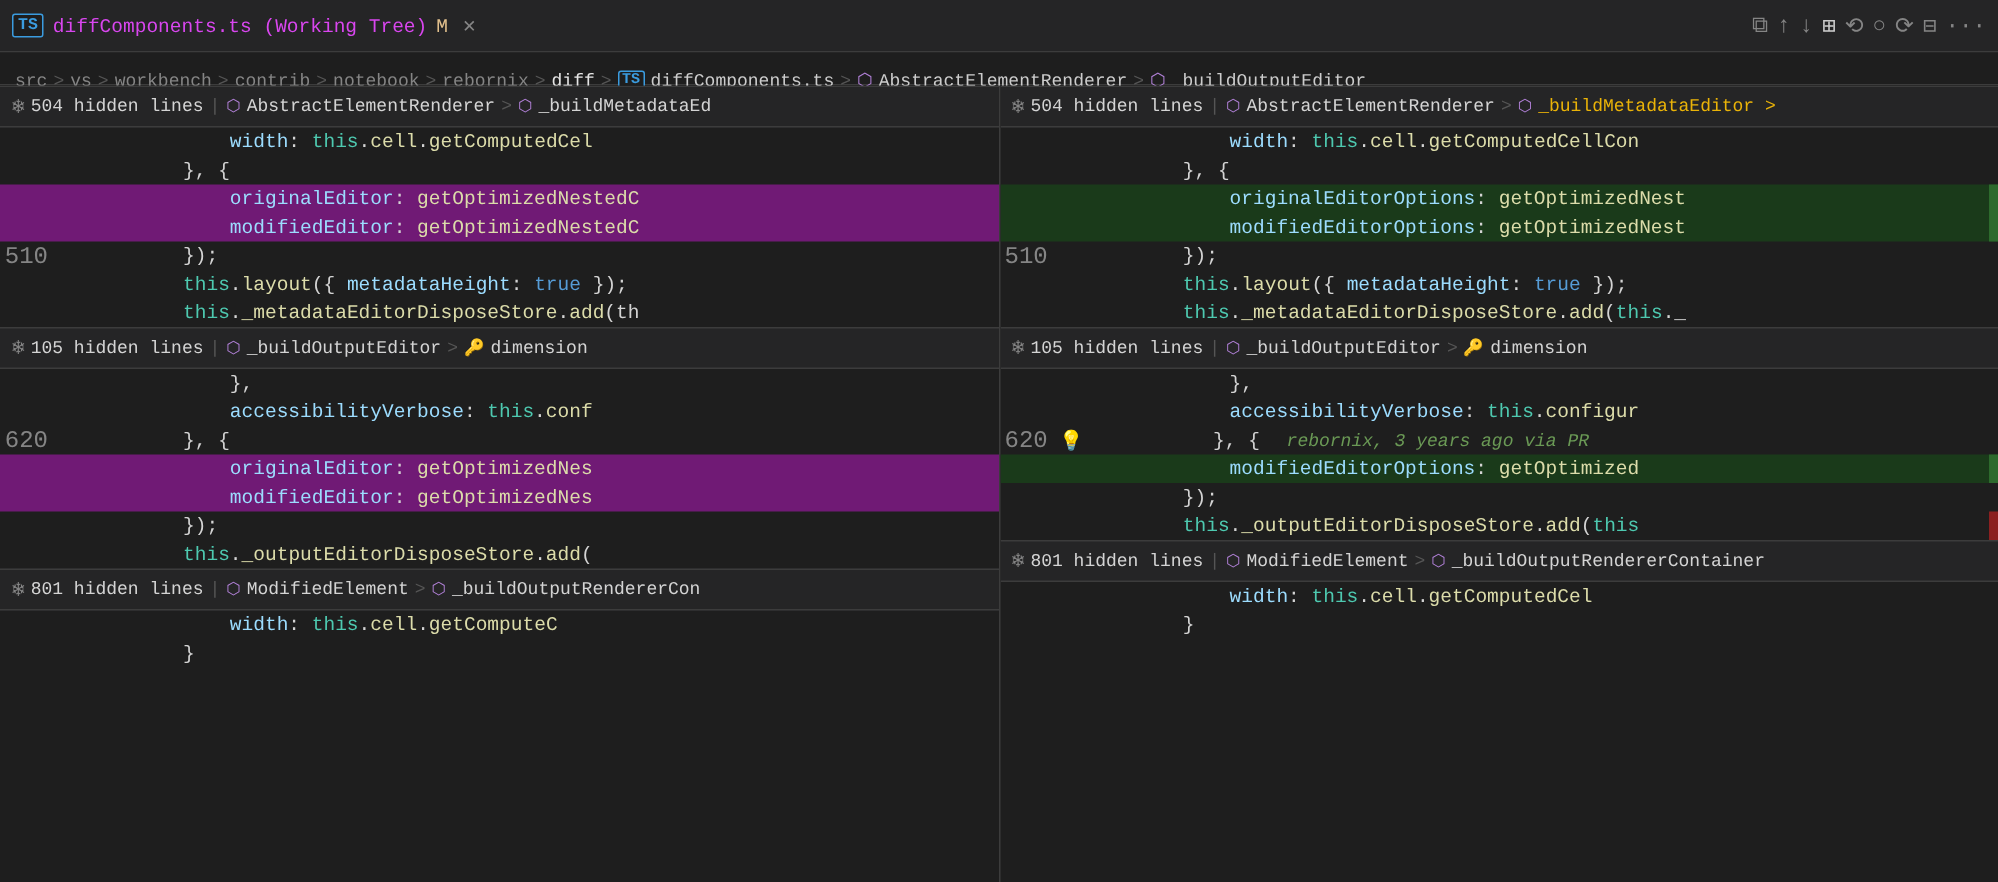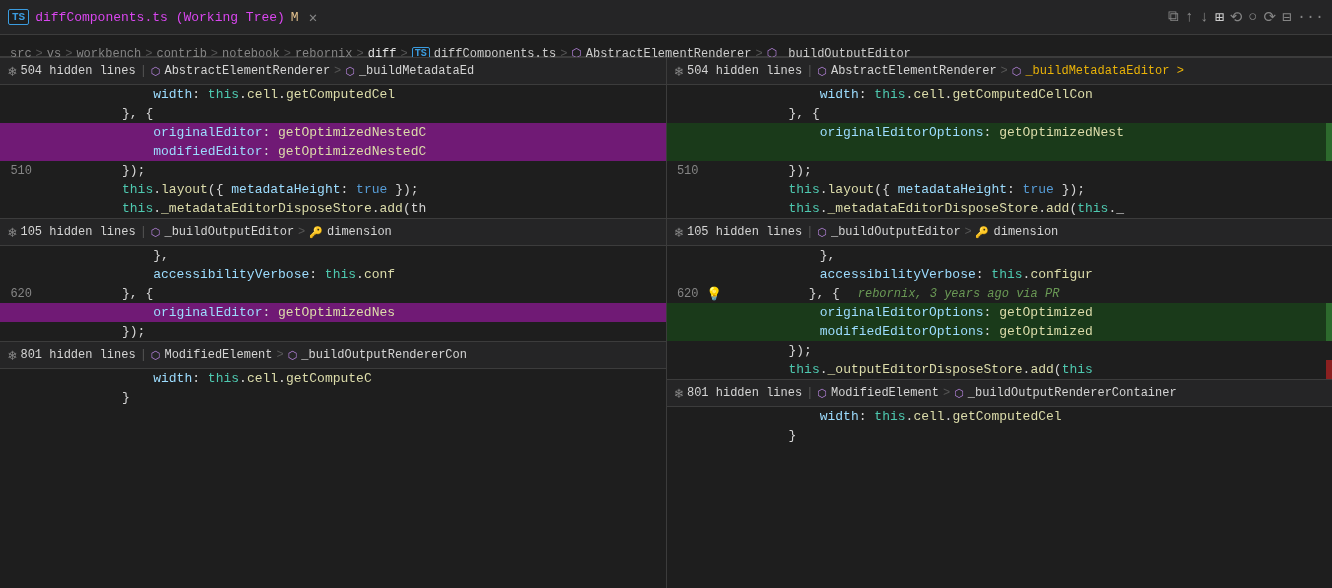--- a/index.html
+++ b/index.html
@@ -98,21 +98,21 @@
       display: flex;
       align-items: center;
       height: 19px;
       position: relative;
     }
     .line-number {
       min-width: 40px;
       text-align: right;
       padding-right: 8px;
       color: #5a5a5a;
-      font-size: 12px;
+      font-size: 16px;
       user-select: none;
       flex-shrink: 0;
     }
     .line-content {
       flex: 1;
       white-space: nowrap;
       overflow: hidden;
       font-size: 13px;
       padding-left: 4px;
     }
@@ -295,28 +295,41 @@
       </div>
 
       <div class="code-line bg-removed">
         <span class="line-number"></span>
         <span class="line-content">
           &nbsp;&nbsp;&nbsp;&nbsp;&nbsp;&nbsp;&nbsp;&nbsp;&nbsp;&nbsp;&nbsp;&nbsp;&nbsp;&nbsp;<span class="prop">originalEditor</span><span class="punct">: </span><span class="fn">getOptimizedNes</span>
         </span>
         <div class="gutter-removed"></div>
       </div>
 
+      <div class="code-line bg-removed">
+        <span class="line-number"></span>
+        <span class="line-content">
+          &nbsp;&nbsp;&nbsp;&nbsp;&nbsp;&nbsp;&nbsp;&nbsp;&nbsp;&nbsp;&nbsp;&nbsp;&nbsp;&nbsp;<span class="prop">modifiedEditor</span><span class="punct">: </span><span class="fn">getOptimizedNes</span>
+        </span>
+        <div class="gutter-removed"></div>
+      </div>
 
       <div class="code-line">
         <span class="line-number"></span>
         <span class="line-content">
           &nbsp;&nbsp;&nbsp;&nbsp;&nbsp;&nbsp;&nbsp;&nbsp;&nbsp;&nbsp;<span class="punct">});</span>
         </span>
       </div>
 
+      <div class="code-line">
+        <span class="line-number"></span>
+        <span class="line-content">
+          &nbsp;&nbsp;&nbsp;&nbsp;&nbsp;&nbsp;&nbsp;&nbsp;&nbsp;&nbsp;<span class="this-kw">this</span><span class="punct">.</span><span class="method">_outputEditorDisposeStore</span><span class="punct">.</span><span class="method">add</span><span class="punct">(</span>
+        </span>
+      </div>
     </div>
 
     <div class="hidden-lines-bar">
       <span class="snowflake">❄</span>
       <span style="color:#d4d4d4;">801 hidden lines</span>
       <span class="pipe">|</span>
       <span style="color:#b180d7;font-size:11px;">⬡</span>
       <span style="color:#d4d4d4;">ModifiedElement</span>
       <span class="sep" style="color:#555;">&gt;</span>
       <span style="color:#b180d7;font-size:11px;">⬡</span>
@@ -371,20 +384,23 @@
       <div class="code-line bg-added" style="position:relative;">
         <span class="line-number"></span>
         <span class="line-content">
           &nbsp;&nbsp;&nbsp;&nbsp;&nbsp;&nbsp;&nbsp;&nbsp;&nbsp;&nbsp;&nbsp;&nbsp;&nbsp;&nbsp;<span class="prop">originalEditorOptions</span><span class="punct">: </span><span class="fn">getOptimizedNest</span>
         </span>
         <div style="position:absolute;right:0;top:0;width:6px;height:100%;background:#2d6a2d;"></div>
       </div>
 
       <div class="code-line bg-added" style="position:relative;">
         <span class="line-number"></span>
+        <span class="line-content">
+          &nbsp;&nbsp;&nbsp;&nbsp;&nbsp;&nbsp;&nbsp;&nbsp;&nbsp;&nbsp;&nbsp;&nbsp;&nbsp;&nbsp;<span class="prop">modifiedEditorOptions</span><span class="punct">: </span><span class="fn">getOptimizedNest</span>
+        </span>
         <div style="position:absolute;right:0;top:0;width:6px;height:100%;background:#2d6a2d;"></div>
       </div>
 
       <div class="code-line">
         <span class="line-number" style="color:#858585;">510</span>
         <span class="line-content">
           &nbsp;&nbsp;&nbsp;&nbsp;&nbsp;&nbsp;&nbsp;&nbsp;&nbsp;&nbsp;<span class="punct">});</span>
         </span>
       </div>
 
@@ -432,27 +448,20 @@
 
       <div class="code-line">
         <span class="line-number" style="color:#858585;">620</span>
         <span class="bulb-icon">💡</span>
         <span class="line-content">
           &nbsp;&nbsp;&nbsp;&nbsp;&nbsp;&nbsp;&nbsp;&nbsp;&nbsp;&nbsp;<span class="punct">},  {</span>
           <span class="blame-annotation">rebornix, 3 years ago via PR</span>
         </span>
       </div>
 
-      <div class="code-line bg-added" style="position:relative;">
-        <span class="line-number"></span>
-        <span class="line-content">
-          &nbsp;&nbsp;&nbsp;&nbsp;&nbsp;&nbsp;&nbsp;&nbsp;&nbsp;&nbsp;&nbsp;&nbsp;&nbsp;&nbsp;<span class="prop">originalEditorOptions</span><span class="punct">: </span><span class="fn">getOptimized</span>
-        </span>
-        <div style="position:absolute;right:0;top:0;width:6px;height:100%;background:#2d6a2d;"></div>
-      </div>
 
       <div class="code-line bg-added" style="position:relative;">
         <span class="line-number"></span>
         <span class="line-content">
           &nbsp;&nbsp;&nbsp;&nbsp;&nbsp;&nbsp;&nbsp;&nbsp;&nbsp;&nbsp;&nbsp;&nbsp;&nbsp;&nbsp;<span class="prop">modifiedEditorOptions</span><span class="punct">: </span><span class="fn">getOptimized</span>
         </span>
         <div style="position:absolute;right:0;top:0;width:6px;height:100%;background:#2d6a2d;"></div>
       </div>
 
       <div class="code-line">

